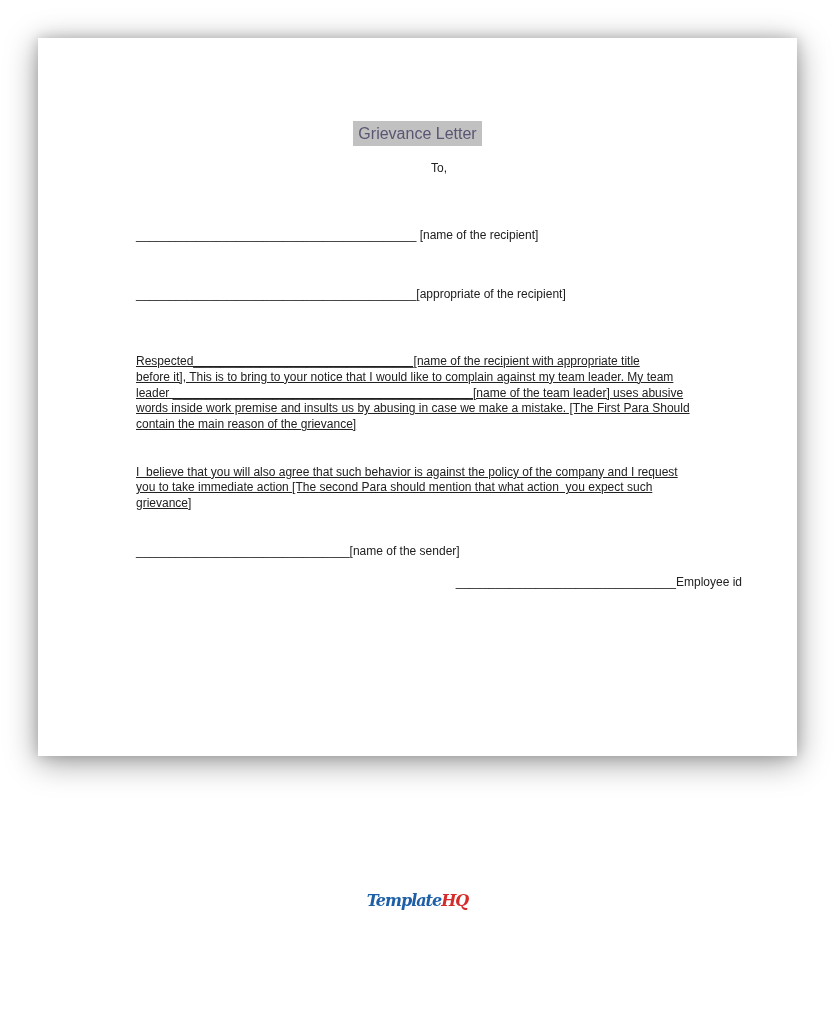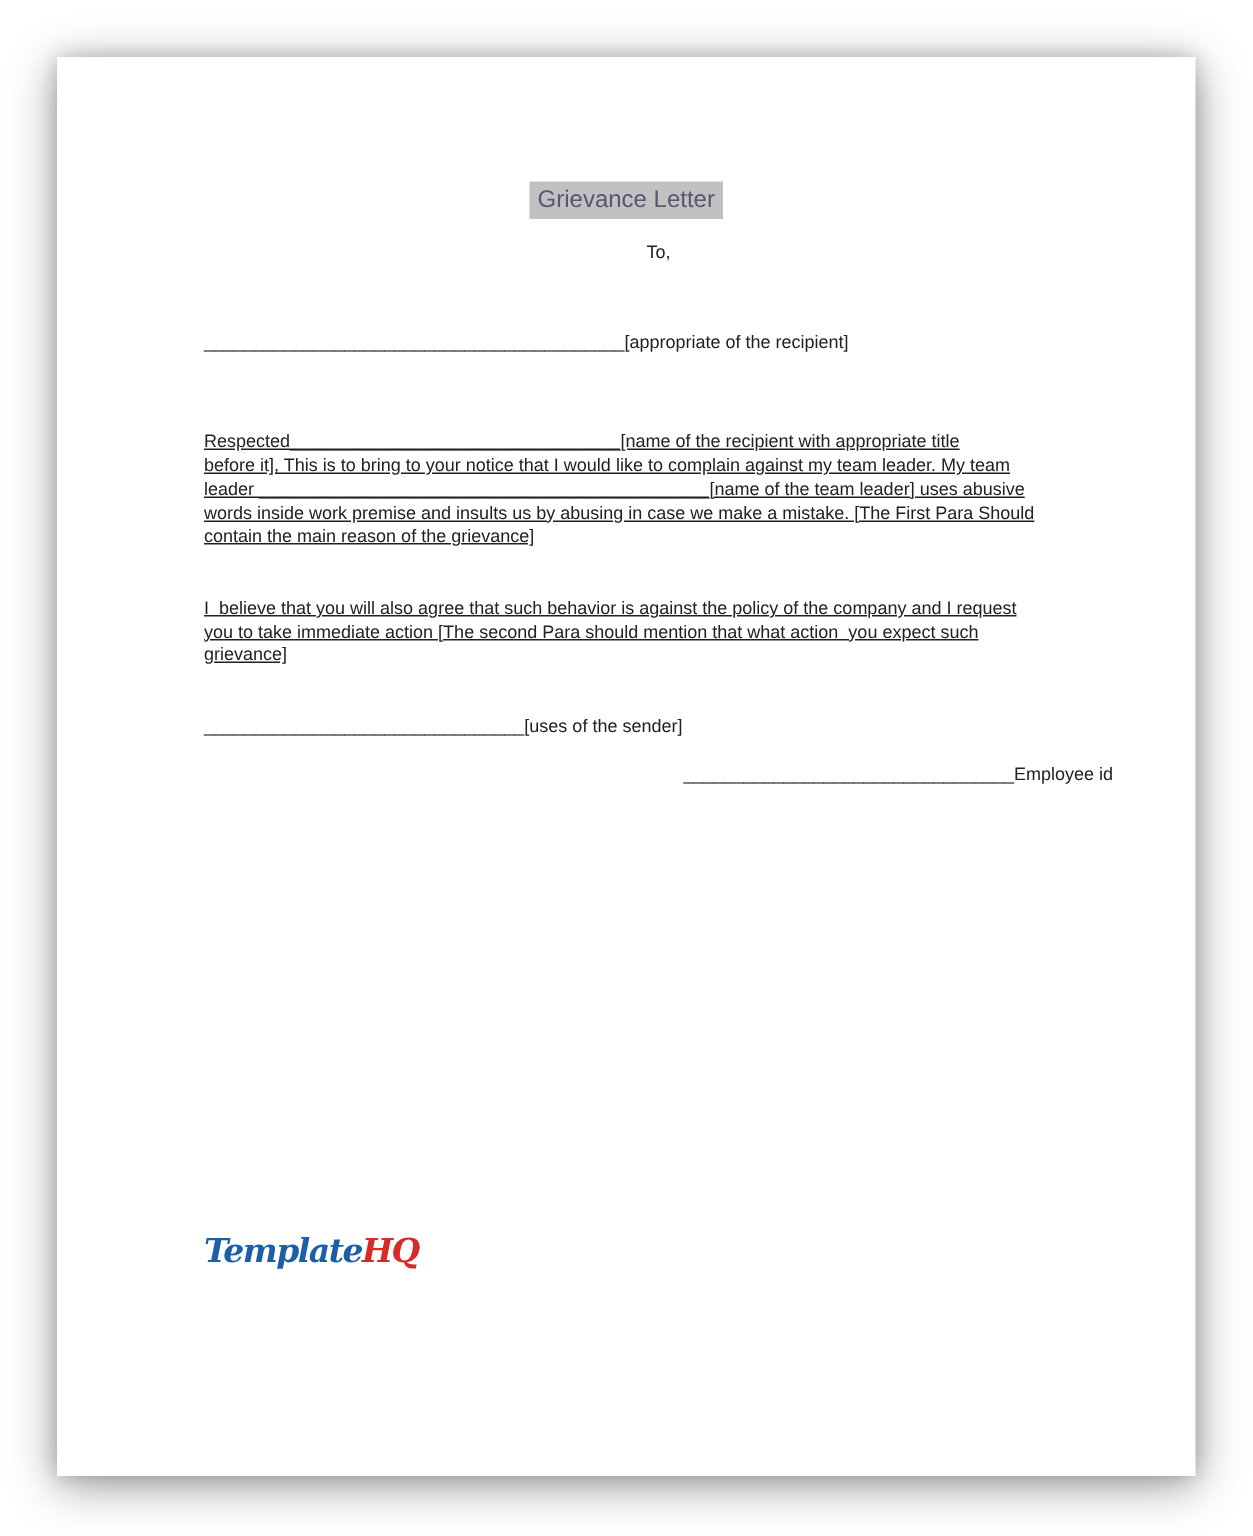--- a/index.html
+++ b/index.html
@@ -12,21 +12,21 @@
     height: 1024px;
     background: #ffffff;
     position: relative;
     overflow: hidden;
   }
   .page {
     position: absolute;
     left: 38px;
     top: 38px;
     width: 759px;
-    height: 946px;
+    height: 718px;
     background: #ffffff;
     box-shadow: 0 6px 30px rgba(0,0,0,0.40), 0 0 12px rgba(0,0,0,0.18);
     padding: 83px 55px 0 98px;
     color: #212121;
     font-size: 12px;
     line-height: 15.7px;
   }
   .title-wrap {
     text-align: center;
     margin-right: 43px; 
@@ -44,59 +44,60 @@
   .recipient-line { margin-top: 51px; }
   .designation-line { margin-top: 44px; }
   .para           { white-space: pre; text-decoration: underline; }
   .para-one       { margin-top: 51px; }
   .para-two       { margin-top: 32px; }
   .closing-line   { margin-top: 17px; white-space: pre; }
   .sender-line    { margin-top: 32px; }
   .employee-line  { margin-top: 16px; text-align: right; }
   .logo {
     margin-top: 294px;
-    text-align: left;
+    text-align: center;
     margin-right: 43px;
     font-family: "DejaVu Serif", serif;
     font-weight: bold;
     font-style: italic;
-    font-size: 22px;
+    font-size: 16px;
     line-height: 32px;
     letter-spacing: -1px;
   }
   .logo-blue { color: var(--logo-blue, #1d5fa7); }
   .logo-red  { color: var(--logo-red, #d62b2b); }
 </style>
 </head>
 <body>
 
 <div class="canvas">
   <div class="page">
 
     <div class="title-wrap">
       <span class="doc-title">Grievance Letter</span>
     </div>
 
     <div class="to-line">To,</div>
 
+    <div class="blank-line recipient-line">__________________________________________ [name of the recipient]</div>
 
     <div class="blank-line designation-line">__________________________________________[appropriate of the recipient]</div>
 
     <div class="para para-one">Respected_________________________________[name of the recipient with appropriate title
 before it], This is to bring to your notice that I would like to complain against my team leader. My team
 leader _____________________________________________[name of the team leader] uses abusive
 words inside work premise and insults us by abusing in case we make a mistake. [The First Para Should
 contain the main reason of the grievance]</div>
 
     <div class="para para-two">I  believe that you will also agree that such behavior is against the policy of the company and I request
 you to take immediate action [The second Para should mention that what action  you expect such
 grievance]</div>
 
 
-    <div class="blank-line sender-line">________________________________[uses of the sender]</div>
+    <div class="blank-line sender-line">________________________________[name of the sender]</div>
 
     <div class="blank-line employee-line">_________________________________Employee id</div>
 
     <div class="logo">
       <span class="logo-blue">Template</span><span class="logo-red">HQ</span>
     </div>
 
   </div>
 </div>
 

